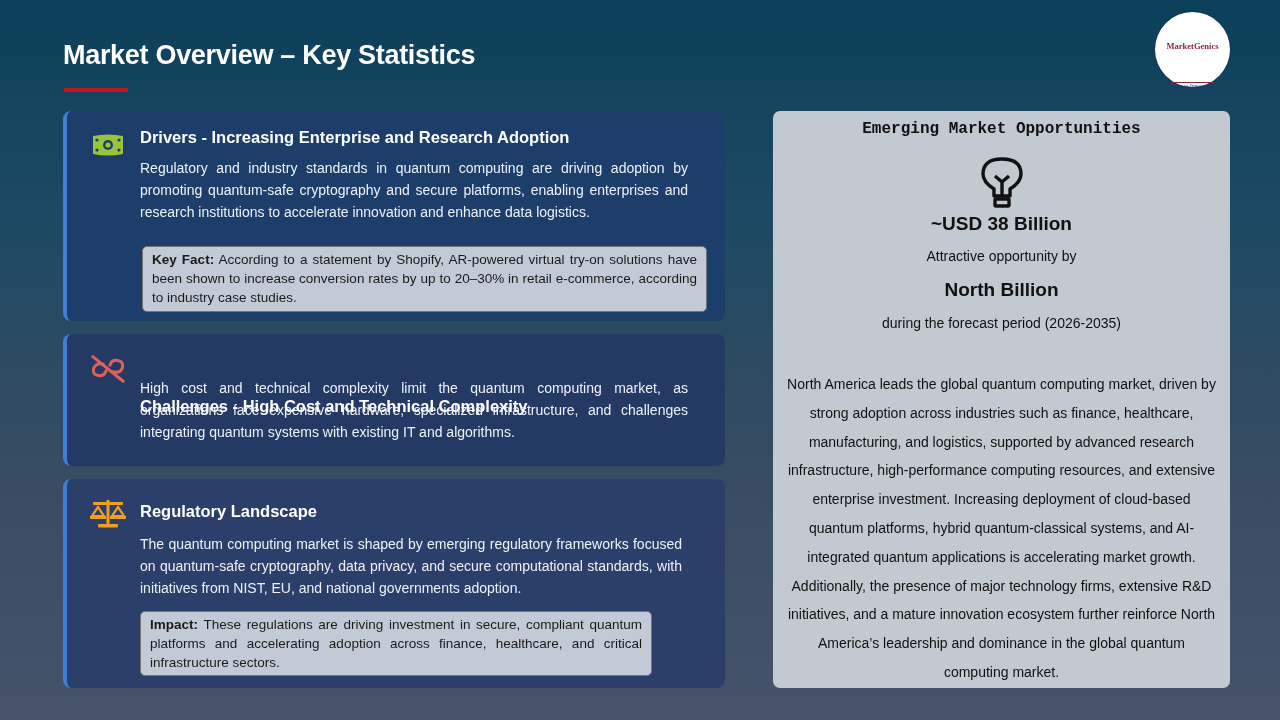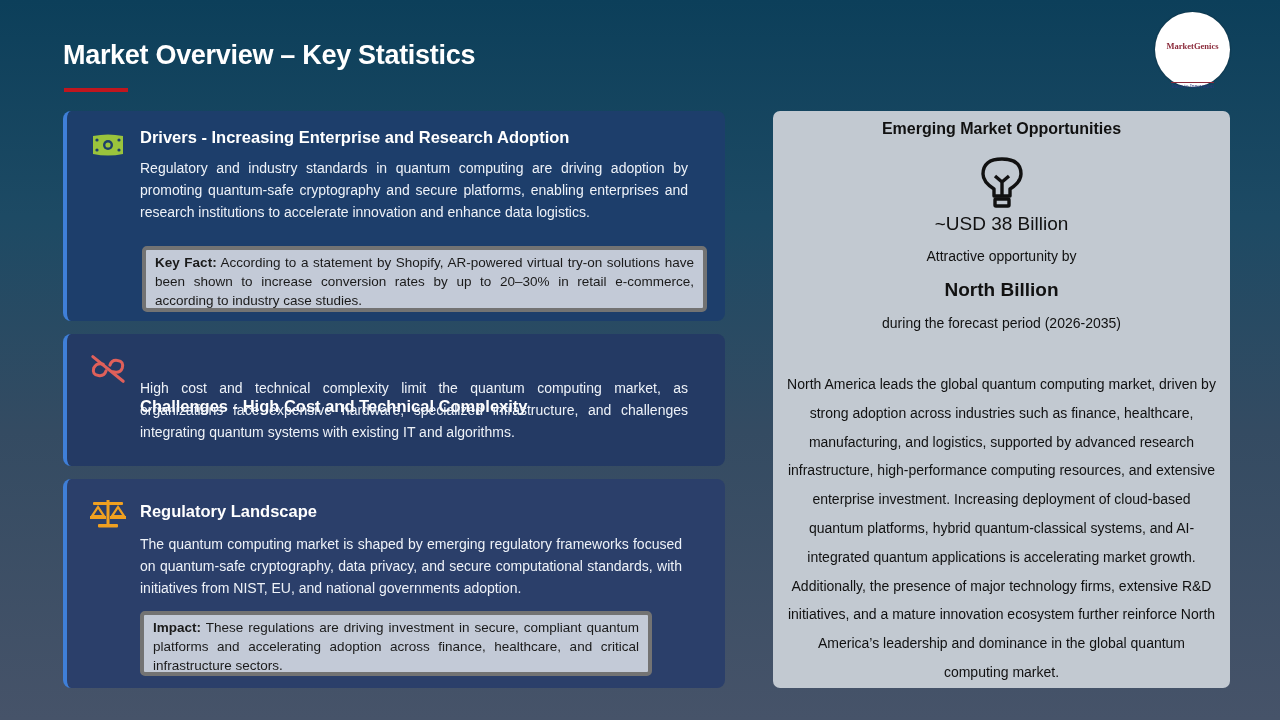--- a/index.html
+++ b/index.html
@@ -41,34 +41,34 @@
   .card-icon { position: absolute; left: 22px; width: 38px; height: 32px; display: flex; align-items: center; justify-content: center; }
   .card-heading {
     position: absolute; left: 73px; font-size: 16.5px; font-weight: bold; color: #ffffff;
   }
   .card-body {
     position: absolute; left: 73px; width: 548px;
     font-size: 14px; line-height: 22px; color: #eef2f8; text-align: justify;
   }
   .fact-box {
     position: absolute; background: #c3cad7; color: #1a1a1a;
-    border-radius: 5px; border: 4px solid #737373;
+    border-radius: 5px; border: 1px solid #737373;
     font-size: 13.5px; line-height: 19px; text-align: justify;
     padding: 3px 9px 4px 9px;
   }
   .fact-box b { font-weight: bold; }
 
   .opportunity-panel {
     position: absolute; left: 773px; top: 111px; width: 457px; height: 577px;
     background: #c2c9d1; border-radius: 7px; color: #111;
     text-align: center;
   }
-  .op-title { position: absolute; top: 9px; left: 0; right: 0; font-size: 16px; font-weight: bold; }
+  .op-title { position: absolute; top: 9px; left: 0; right: 0; font-size: 16px; font-weight: bold; font-family: Liberation Mono, monospace; }
   .op-bulb { position: absolute; top: 45px; left: 206px; width: 46px; height: 56px; }
-  .op-value { position: absolute; top: 102px; left: 0; right: 0; font-size: 19px; font-weight: normal; }
+  .op-value { position: absolute; top: 102px; left: 0; right: 0; font-size: 19px; font-weight: bold; }
   .op-sub1 { position: absolute; top: 137px; left: 0; right: 0; font-size: 14px; }
   .op-region { position: absolute; top: 168px; left: 0; right: 0; font-size: 19px; font-weight: bold; }
   .op-sub2 { position: absolute; top: 204px; left: 0; right: 0; font-size: 14px; }
   .op-desc { position: absolute; top: 259px; left: 14px; right: 14px; font-size: 14px; line-height: 28.8px; }
 </style>
 </head>
 <body>
 
 <div class="page-title">Market Overview – Key Statistics</div>
 <div class="title-underline"></div>

